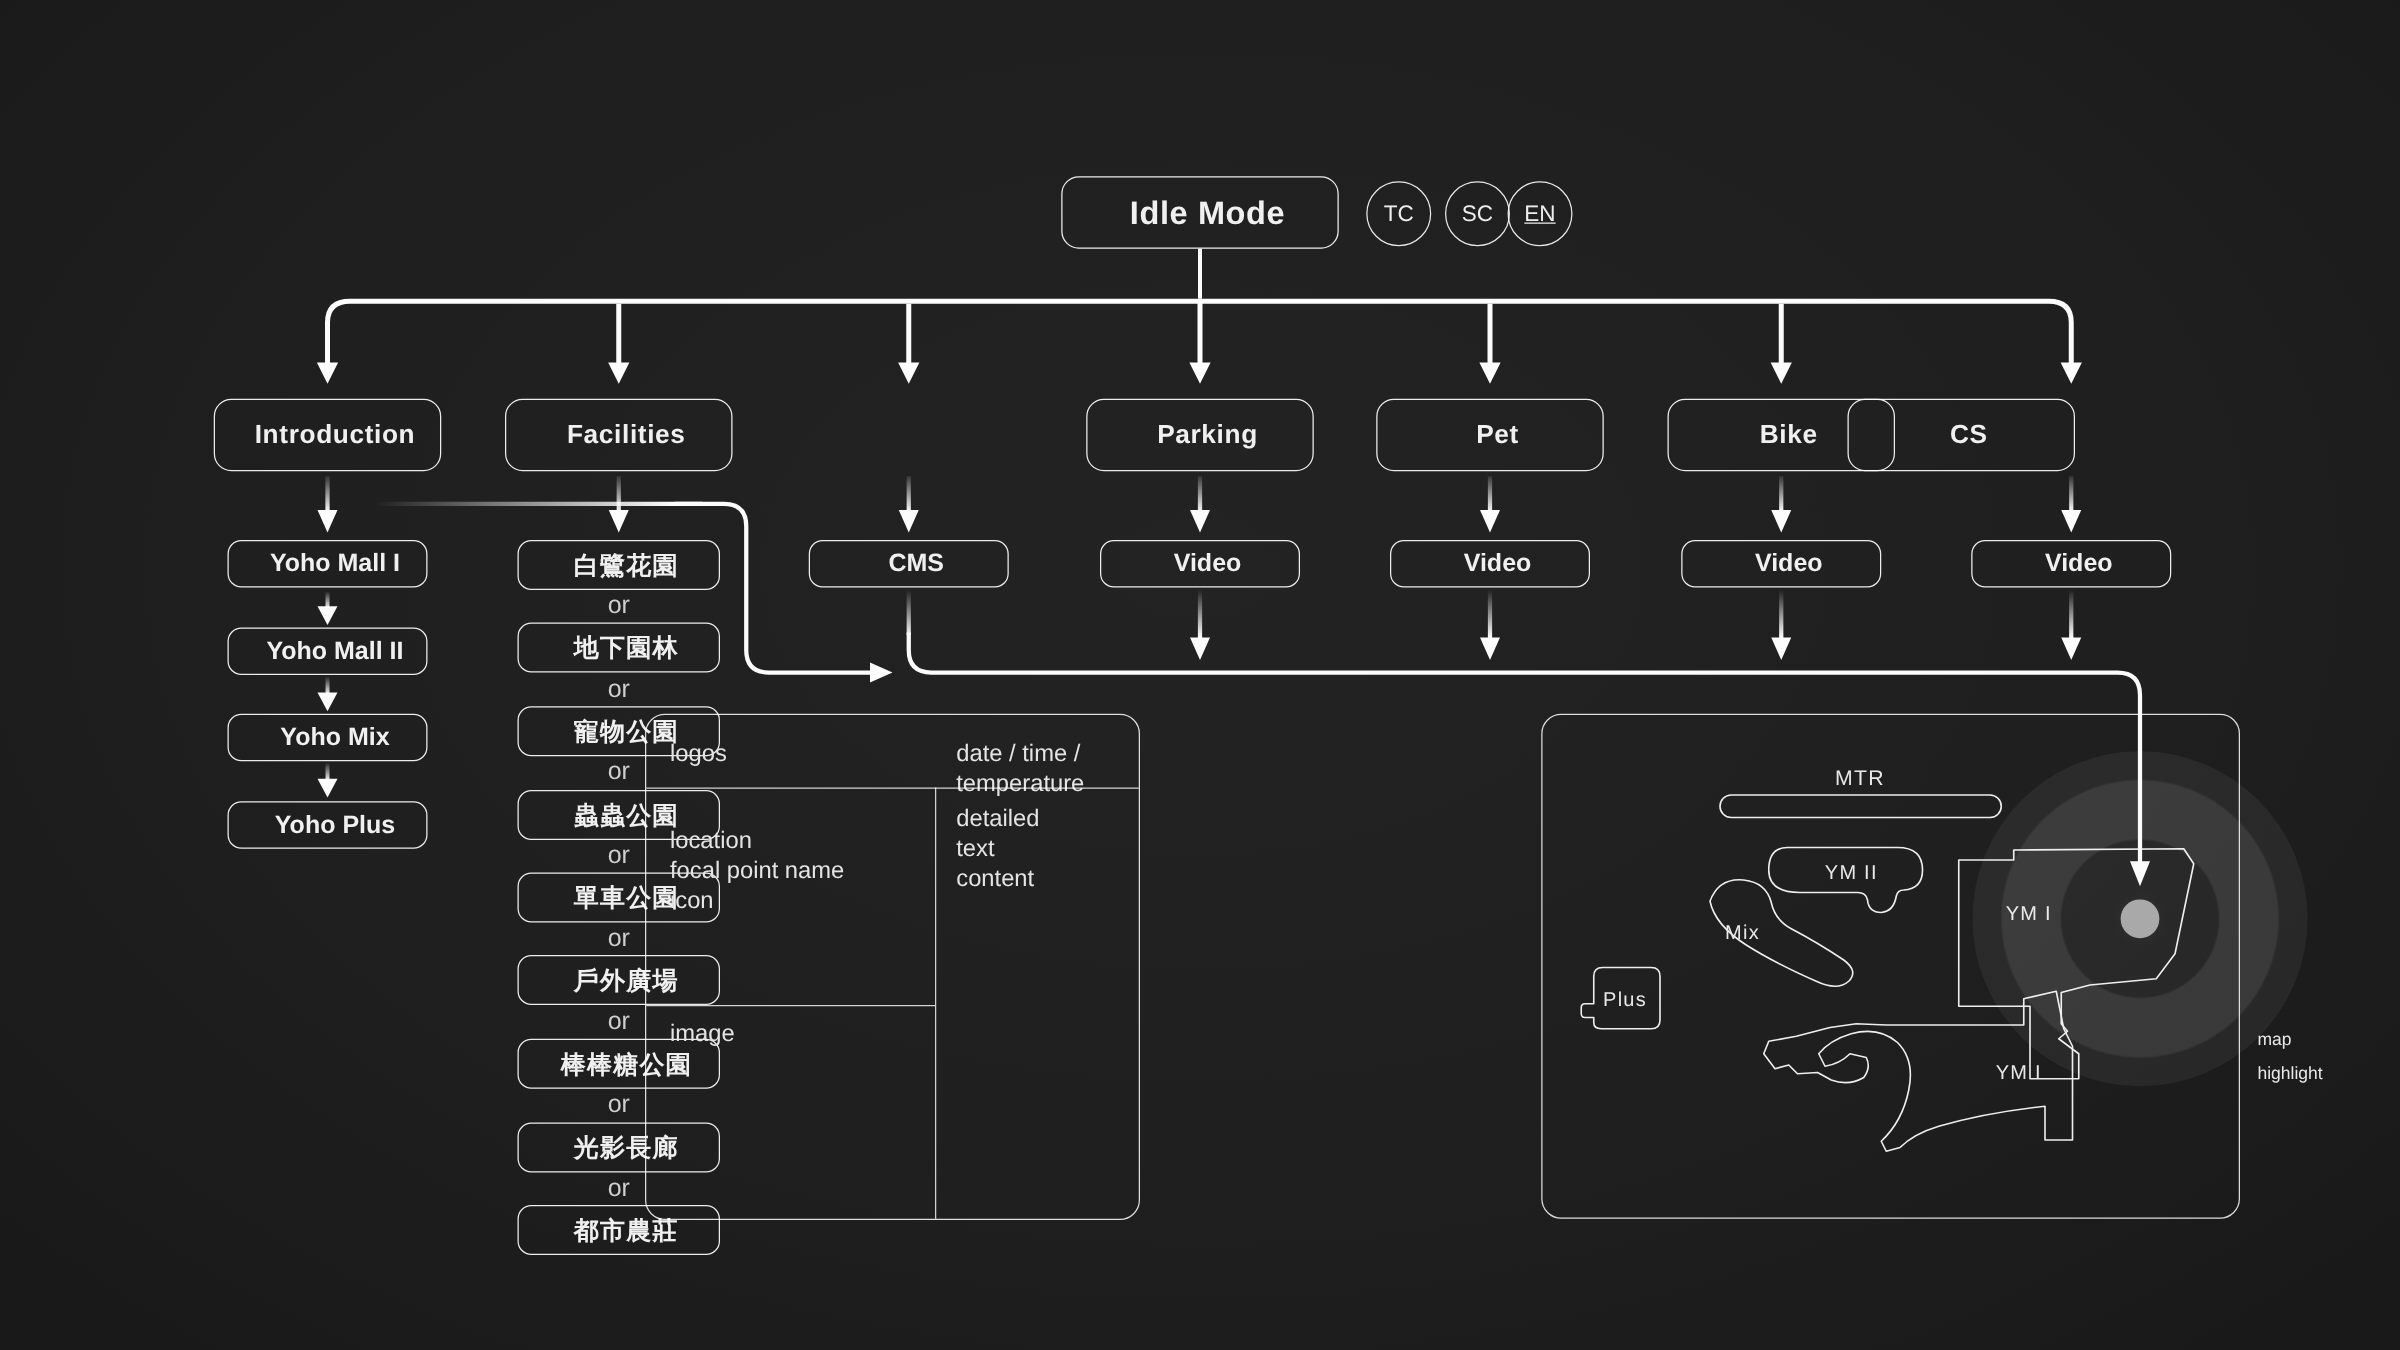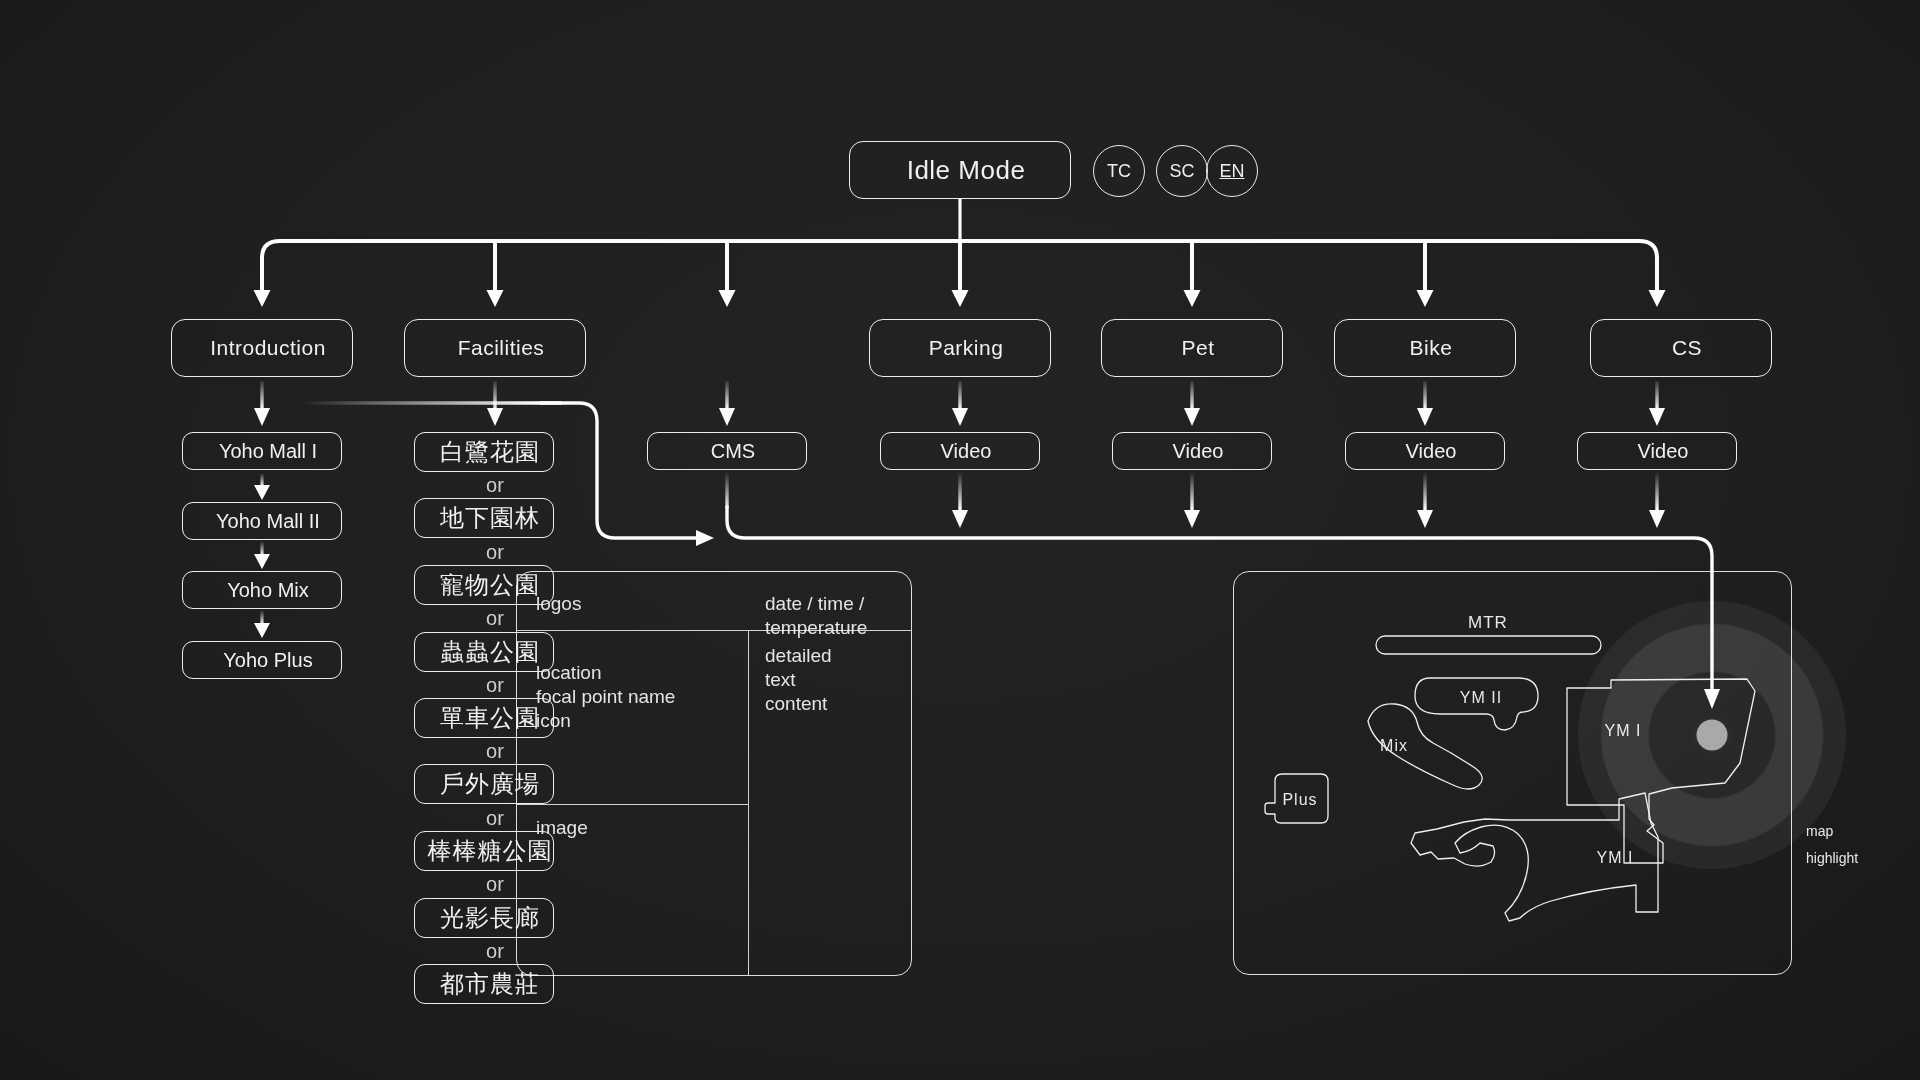--- a/index.html
+++ b/index.html
@@ -1,25 +1,25 @@
 <!DOCTYPE html>
 <html><head>
 <meta charset="utf-8">
 <style>
   html,body{margin:0;padding:0;background:#111;}
   .canvas{position:relative;width:1920px;height:1080px;overflow:hidden;
     background:radial-gradient(ellipse 1400px 900px at 50% 42%, #232323 0%, #1f1f1f 55%, #181818 100%);
     font-family:"Liberation Sans", sans-serif; color:#ededed;}
   .title{position:absolute;left:108px;top:86px;font-size:44px;font-weight:300;letter-spacing:1px;color:#fafafa;}
   .box{position:absolute;display:flex;align-items:center;justify-content:center;
-    border:1.7px solid rgba(255,255,255,.92);border-radius:14px;color:#f0f0f0;font-weight:400;box-sizing:border-box;padding-left:12px;}
+    border:1.7px solid rgba(255,255,255,.92);border-radius:14px;color:#f0f0f0;font-weight:700;box-sizing:border-box;padding-left:12px;}
   .root-box{left:849px;top:141px;width:222px;height:58px;font-size:26px;letter-spacing:.5px;}
   .main-box{width:182px;height:58px;top:319px;font-size:21px;letter-spacing:.5px;}
   .sub-box{width:160px;height:38px;font-size:20px;border-radius:11px;border-width:1.4px;}
-  .fac-box{width:140px;height:40px;font-size:24px;letter-spacing:1px;border-radius:11px;border-width:1.4px;text-align:center;}
+  .fac-box{width:162px;height:40px;font-size:20px;letter-spacing:1px;border-radius:11px;border-width:1.4px;text-align:center;}
   .lang{position:absolute;top:145px;width:50px;height:50px;border:1.6px solid rgba(255,255,255,.9);
     border-radius:50%;display:flex;align-items:center;justify-content:center;font-size:18px;font-weight:300;color:#eee;}
   .or{position:absolute;transform:translate(-50%,-50%);font-size:20px;font-weight:300;color:#cfcfcf;}
   .panel{position:absolute;border:1.4px solid rgba(255,255,255,.85);border-radius:16px;box-sizing:border-box;}
   .wire-label{position:absolute;font-size:19px;font-weight:300;color:#e4e4e4;line-height:24px;}
   .cp-vdiv{position:absolute;left:231px;top:58px;bottom:0;width:0;border-left:1.2px solid rgba(255,255,255,.8);}
   .cp-hdiv{position:absolute;left:0;top:58px;width:100%;height:0;border-top:1.2px solid rgba(255,255,255,.8);}
   .cp-imgdiv{position:absolute;left:0;top:232px;width:231px;height:0;border-top:1.2px solid rgba(255,255,255,.8);}
   .conn{position:absolute;left:0;top:0;z-index:50;pointer-events:none;}
   .caption{position:absolute;left:1806px;top:818px;font-size:14px;font-weight:300;line-height:27px;color:#e9e9e9;}
@@ -52,21 +52,21 @@
     </div>
   <div class="box main-box" style="left:869px;">
       <span>Parking</span>
     </div>
   <div class="box main-box" style="left:1101px;">
       <span>Pet</span>
     </div>
   <div class="box main-box" style="left:1334px;">
       <span>Bike</span>
     </div>
-  <div class="box main-box" style="left:1590px;">
+  <div class="box main-box" style="left:1478px;">
       <span>CS</span>
     </div>
 
   <div class="box sub-box" style="left:182px;top:432px;">
       <span>Yoho Mall I</span>
     </div>
   <div class="box sub-box" style="left:182px;top:502px;">
       <span>Yoho Mall II</span>
     </div>
   <div class="box sub-box" style="left:182px;top:571px;">

